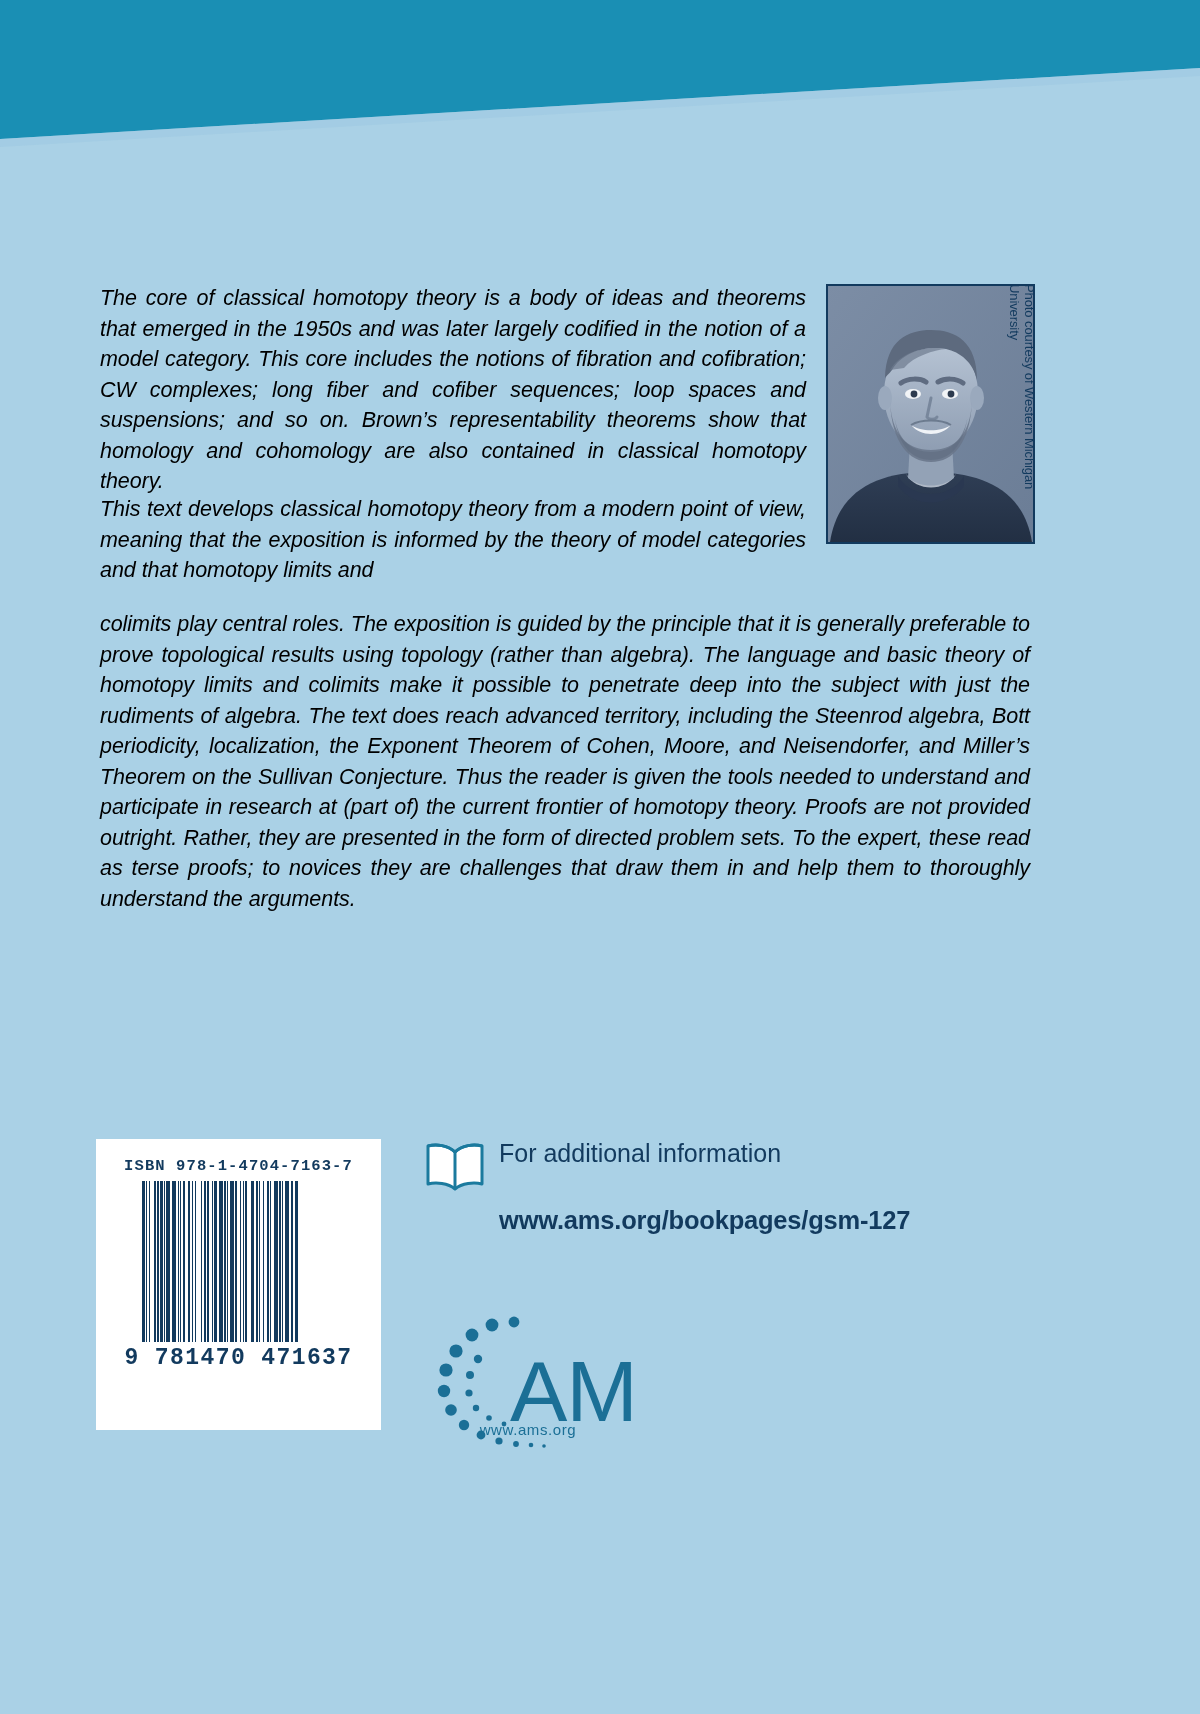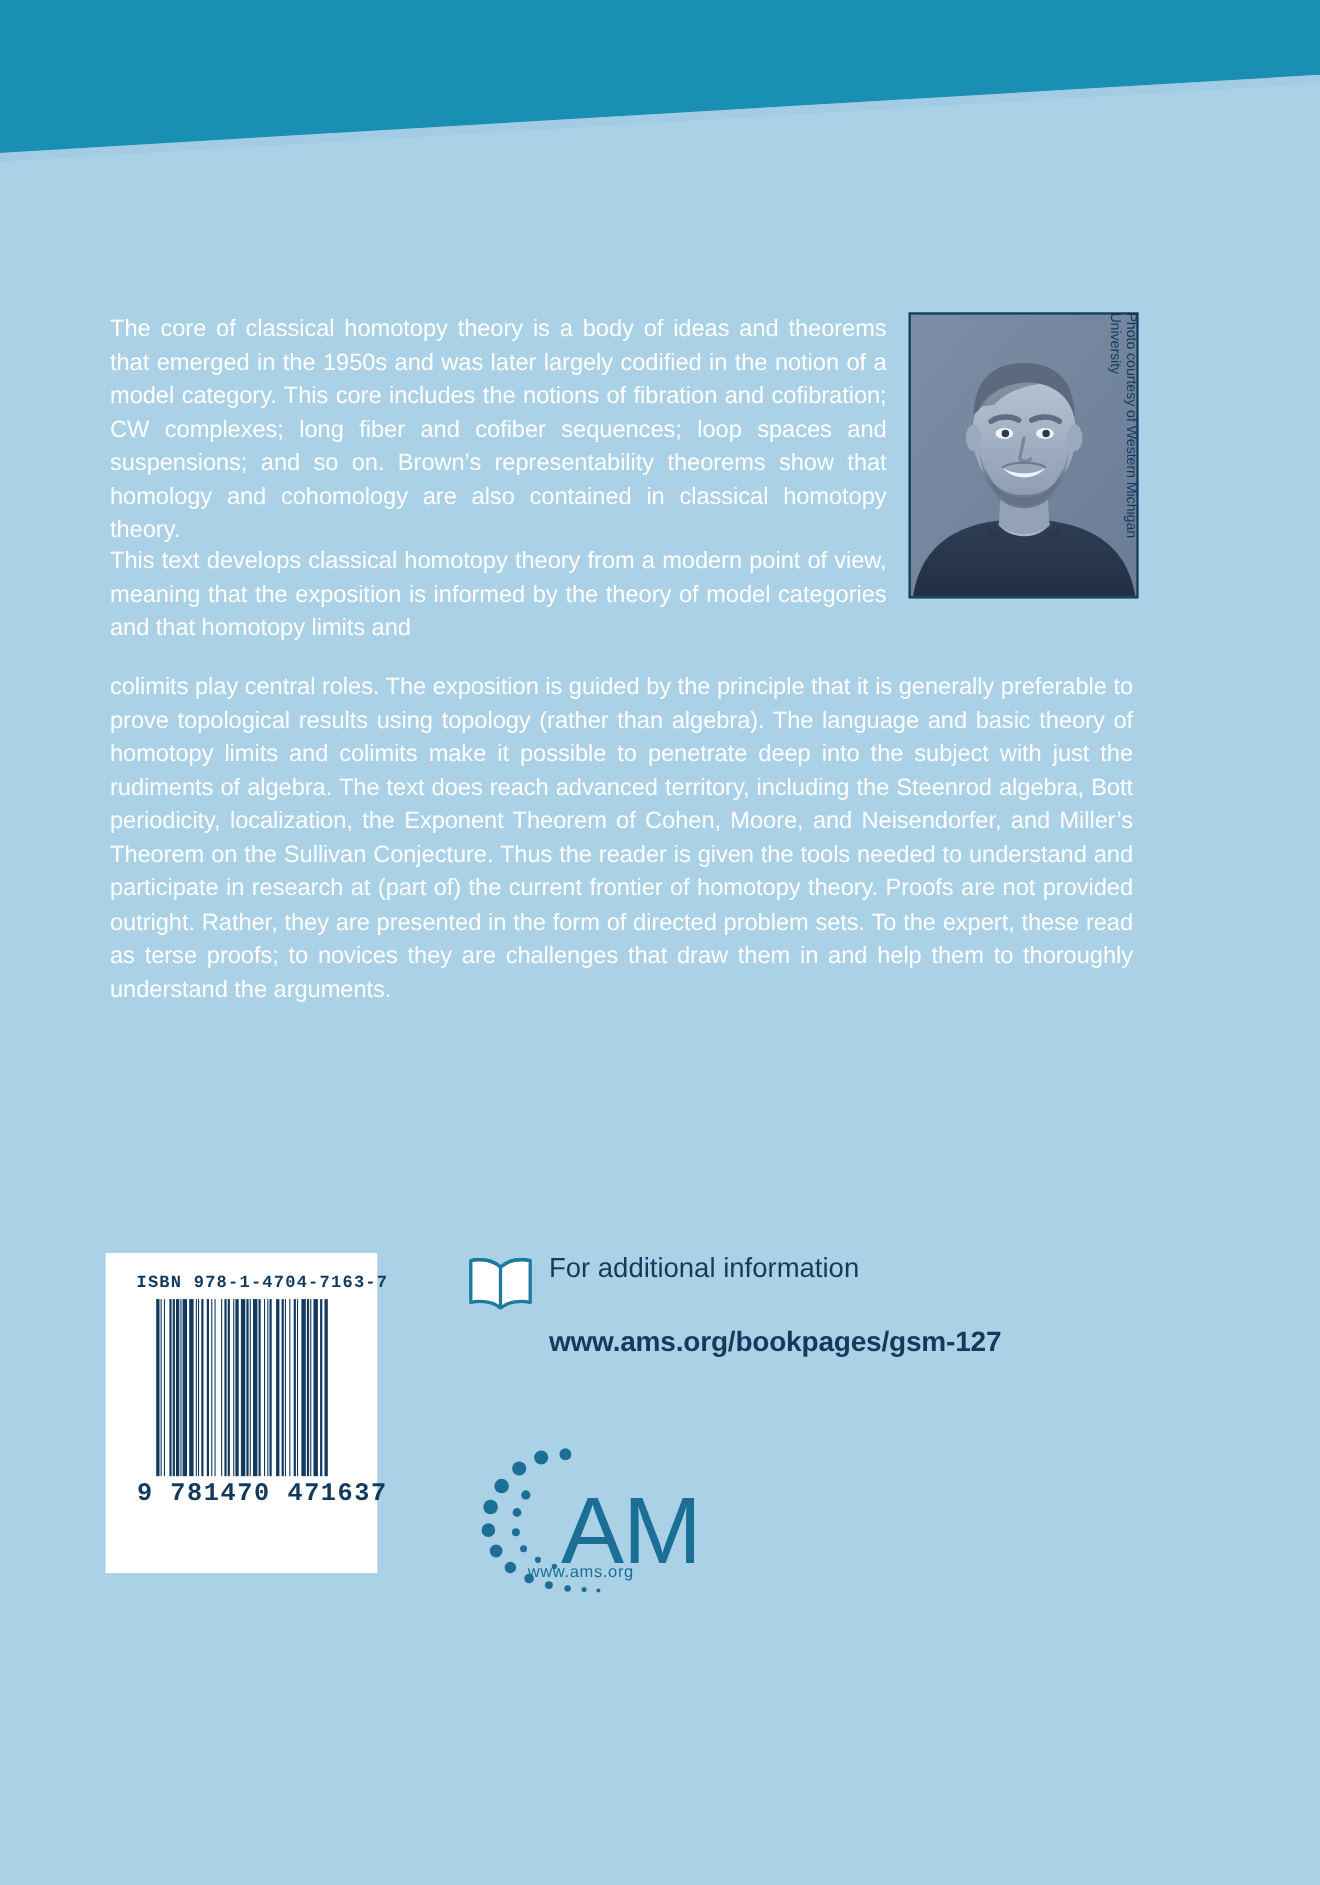--- a/index.html
+++ b/index.html
@@ -21,24 +21,25 @@
   
   #slant-sliver{
     position:absolute;left:0;top:0;width:1200px;height:1714px;
     background:#9cc9e2;
     clip-path:polygon(0px 139px, 1200px 68px, 1200px 76px, 0px 147px);
     opacity:.55;
   }
 
   .blurb{
     position:absolute;
-    color:#ffffff;
+    color:#000000;
     font-size:21.5px;
     line-height:30.5px;
     letter-spacing:-0.05px;
+    font-style:italic;
   }
   #para-1{left:100px;top:283px;width:706px;text-align:justify;}
   #para-2a{left:100px;top:494px;width:706px;text-align:justify;}
   #para-2b{left:100px;top:583px;width:930px;text-align:justify;margin-top:26px;}
 
   
   #author-photo{
     position:absolute;left:826px;top:284px;width:205px;height:256px;
     border:2px solid #123a5e;
     background:#74869f;
@@ -50,21 +51,21 @@
     width:256px;height:26px;
     transform-origin:0 0;
     transform:rotate(90deg);
     color:#123a5e;
     font-size:13px;line-height:14.5px;
     letter-spacing:-0.1px;
   }
 
   
   #barcode-block{
-    position:absolute;left:96px;top:1139px;width:247px;height:291px;
+    position:absolute;left:96px;top:1139px;width:285px;height:291px;
     background:#ffffff;
   }
   #isbn-text{
     position:absolute;left:0;top:18px;width:285px;text-align:center;
     font-family:"Liberation Mono", monospace;
     font-size:15.5px;letter-spacing:1.1px;color:#123a5e;font-weight:bold;
   }
   #barcode-bars{
     position:absolute;left:46px;top:42px;width:194px;height:161px;
     display:flex;align-items:stretch;

